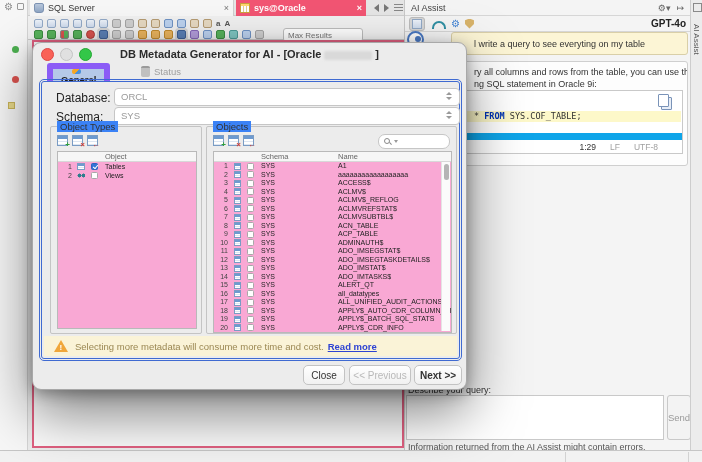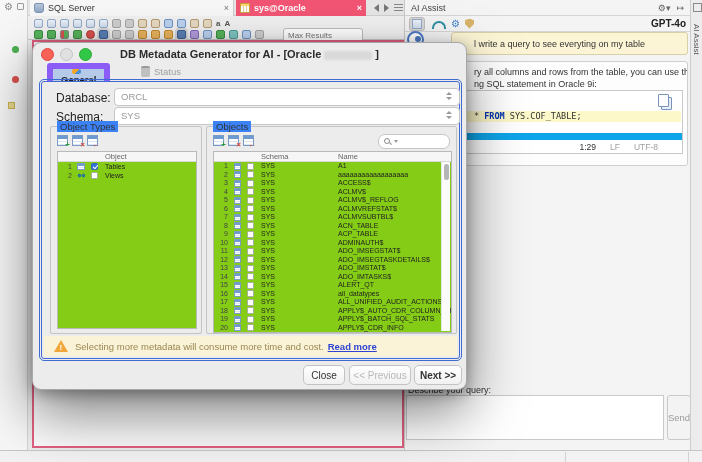--- a/index.html
+++ b/index.html
@@ -120,21 +120,21 @@
   .grid-ico::after{content:attr(data-badge);position:absolute;right:-3px;bottom:-4px;font-size:8px;font-weight:bold;}
   .grid-ico.add::after{color:#2e9e3a;}
   .grid-ico.del::after{color:#d33a2f;}
   .grid-ico.rev::after{color:#d33a2f;}
   .gtoolbar{position:absolute;left:6px;top:8px;display:flex;align-items:center;}
   .searchbox{position:absolute;height:13px;border:1px solid #c6c6c6;border-radius:7px;background:#fff;display:flex;align-items:center;padding:0 5px;}
   .mag{width:8px;height:8px;position:relative;display:inline-block;}
   .mag::before{content:'';position:absolute;left:0;top:0;width:4px;height:4px;border:1px solid #8a8a8a;border-radius:50%;}
   .mag::after{content:'';position:absolute;left:5px;top:5.5px;width:3px;height:1px;background:#8a8a8a;transform:rotate(45deg);}
   .mag-caret{width:0;height:0;border-left:2.5px solid transparent;border-right:2.5px solid transparent;border-top:3px solid #9a9a9a;margin-left:2px;}
-  .dtable{position:absolute;background:#84cc16;border:1px solid #b9b9b9;overflow:hidden;}
+  .dtable{position:absolute;background:#f9a8d4;border:1px solid #b9b9b9;overflow:hidden;}
   .thead{display:flex;height:9px;line-height:9px;background:#f6f6f6;border-bottom:1px solid #d8d8d8;font-size:7.5px;color:#666;}
   .trow{display:flex;height:8.5px;line-height:8.5px;font-size:7px;color:#222;align-items:center;}
   .ot .trow{height:9px;line-height:9px;}
   .c-num{width:14px;text-align:right;padding-right:2px;color:#444;flex:none;}
   .c-ico{width:14px;flex:none;display:flex;justify-content:center;}
   .c-cbx{width:13px;flex:none;display:flex;justify-content:center;}
   .c-schema{width:73px;flex:none;padding-left:4px;white-space:nowrap;overflow:hidden;}
   .c-name{flex:1;padding-left:4px;white-space:nowrap;overflow:hidden;}
   .c-label{flex:1;padding-left:4px;white-space:nowrap;}
   .mini-tbl{width:7px;height:7px;border:1px solid #7a9cc4;box-sizing:border-box;display:block;
@@ -266,20 +266,21 @@
           <span class="cs-dim">UTF-8</span>
         </div>
       </div>
     </div>
 
     <div class="abs" style="left:3px;top:385px;font-size:9px;color:#333;">Describe your query:</div>
     <div class="abs query-input" style="left:1px;top:395px;width:258px;height:45px;"></div>
     <div class="abs send-btn" style="left:262px;top:395px;width:24px;height:45px;">
       <span>Send</span>
     </div>
+    <div class="abs disclaimer" style="left:3px;top:442px;white-space:nowrap;">Information returned from the AI Assist might contain errors.</div>
   </div>
 
   <div class="abs right-strip">
     <span class="corner-ico"></span>
     <span class="vtext">AI Assist</span>
   </div>
 
   <div class="abs statusbar">
     <span class="sb-div" style="left:565px;"></span>
     <span class="sb-div" style="left:688px;"></span>

